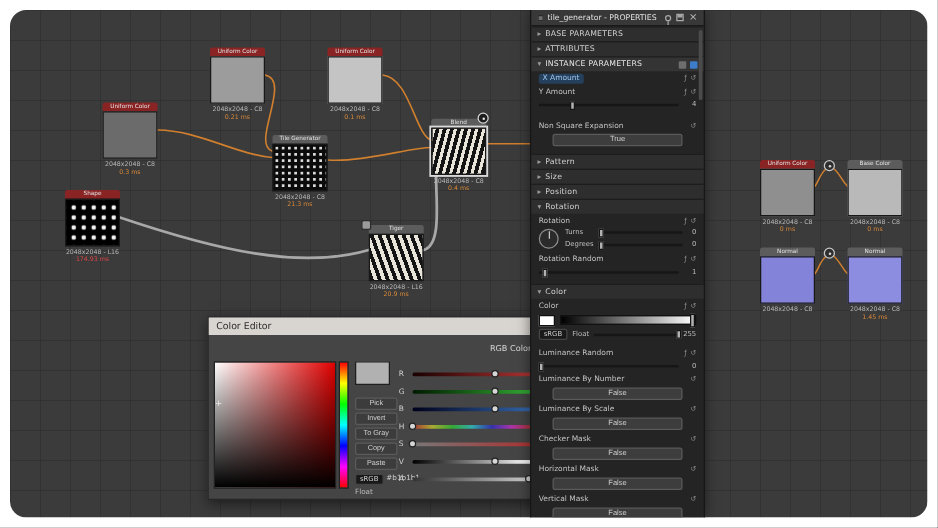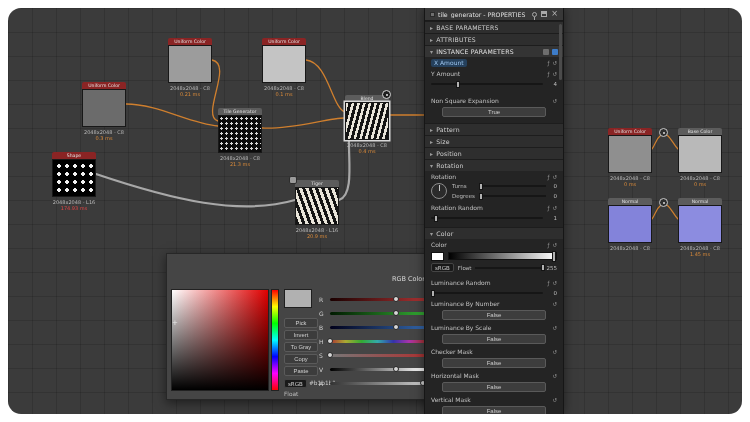--- a/index.html
+++ b/index.html
@@ -211,20 +211,21 @@
 
   <div class="node" style="left:670px;top:190px">
     <div class="nh">Normal</div>
     <div class="nb nb-purple2"></div>
     <div class="nc">2048x2048 - C8</div>
     <div class="nt">1.45 ms</div>
   </div>
   <div class="conn" style="left:651px;top:190px"></div>
 
   <div class="ce">
+    <div class="ce-title">Color Editor</div>
 
     <div class="ce-mode">
       <span>RGB Color</span>
       <svg width="9" height="9" viewBox="0 0 10 10">
         <path d="M1 9 L4 8 L9 3 L7 1 L2 6 Z" fill="#cccccc"></path>
       </svg>
     </div>
 
     <div class="ce-sv">
       <div class="ce-cursor">+</div>

